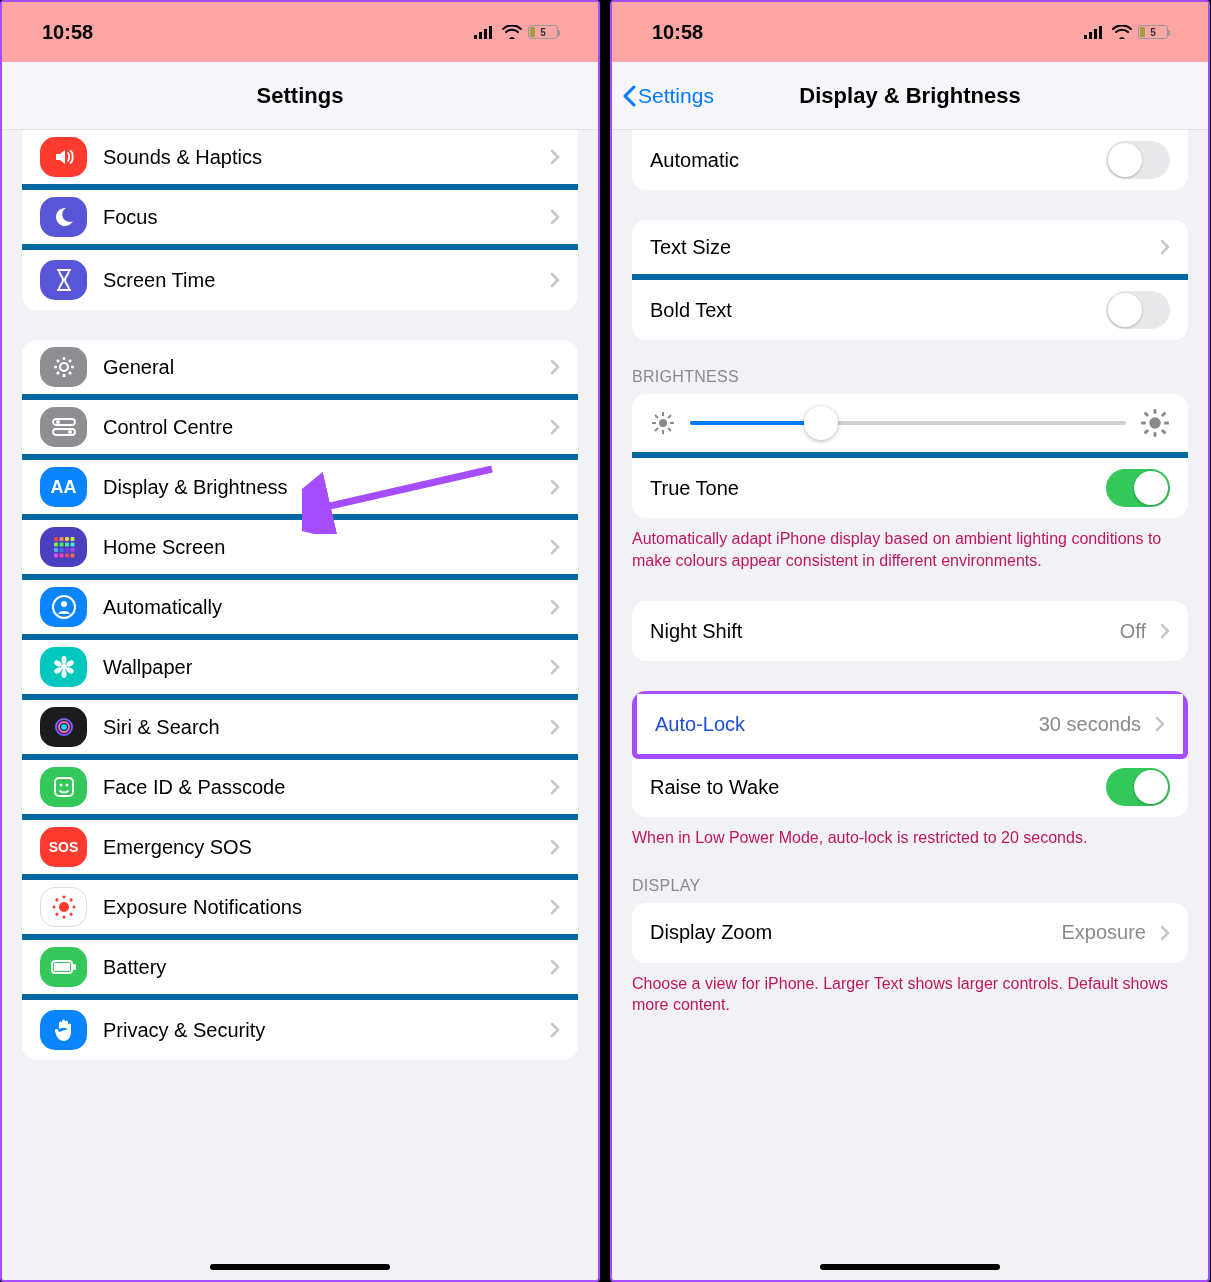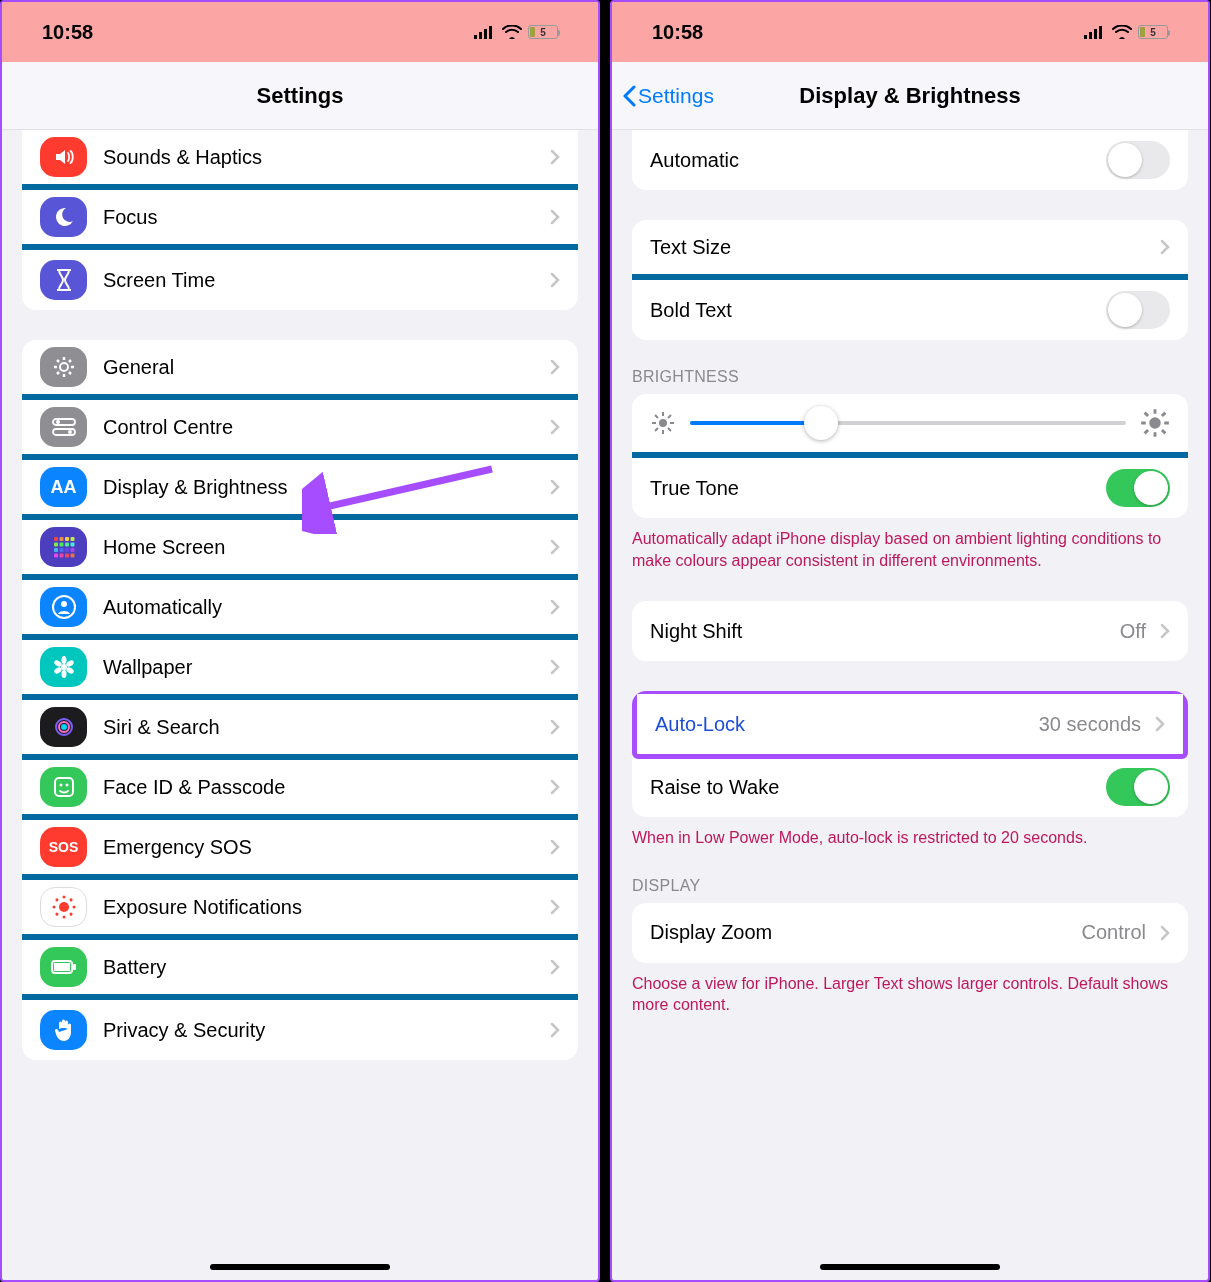--- a/index.html
+++ b/index.html
@@ -506,21 +506,21 @@
       </div>
     </div>
   </div>
   <div class="section-footer">When in Low Power Mode, auto-lock is restricted to 20 seconds.</div>
 
   <div class="section-header">DISPLAY</div>
   <div style="padding:0 20px">
     <div class="group" style="margin-top:0">
       <div class="row">
         <span class="label">Display Zoom</span>
-        <span class="value">Control</span>
+        <span class="value">Exposure</span>
         <svg class="chevron" width="10" height="16" viewBox="0 0 10 16">
             <path d="M2 2 L8 8 L2 14" stroke="#c6c6c9" stroke-width="2.5" fill="none" stroke-linecap="round"></path>
           </svg>
       </div>
     </div>
   </div>
   <div class="section-footer">Choose a view for iPhone. Larger Text shows larger controls. Default shows more content.</div>
 
   <div class="home-indicator"></div>
 </div>

